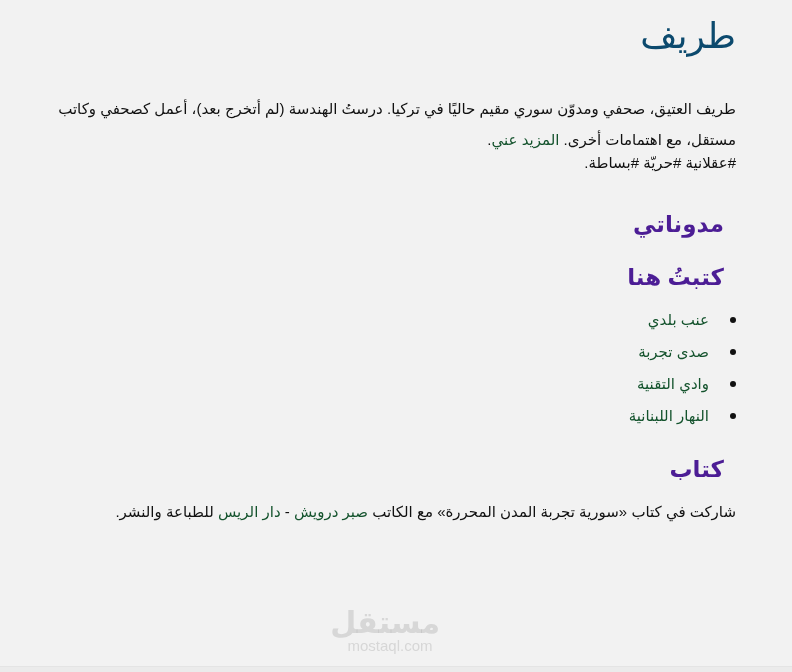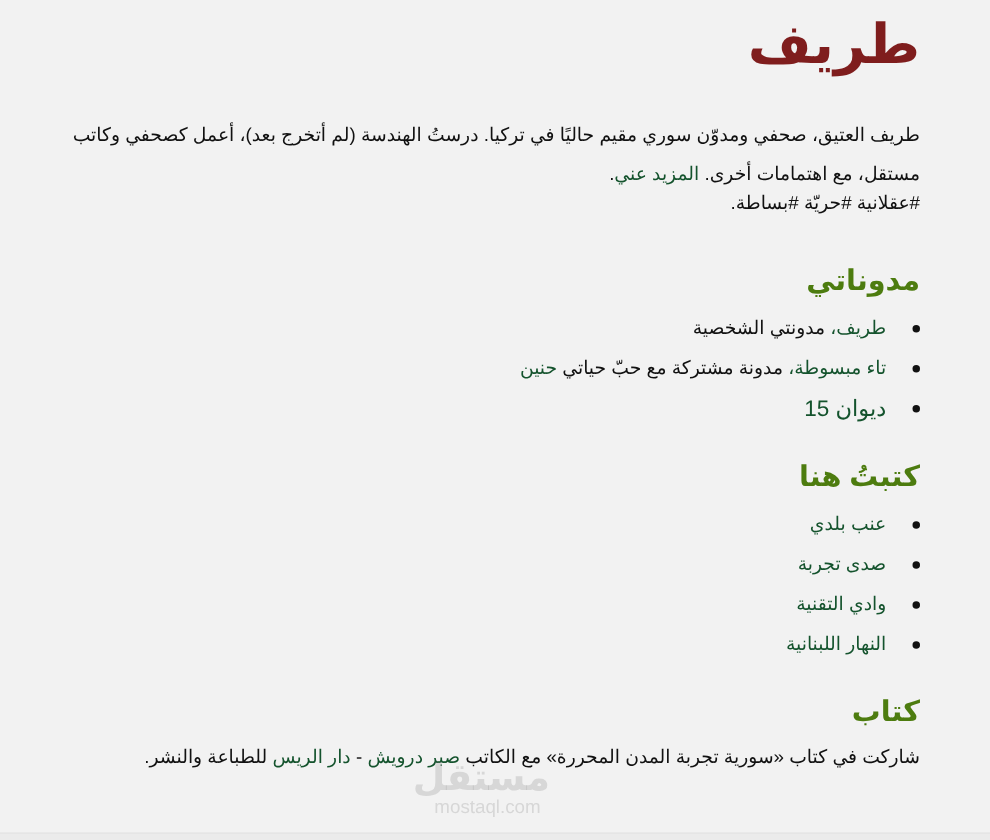--- a/index.html
+++ b/index.html
@@ -17,32 +17,32 @@
       direction: rtl;
     }
     .page {
       position: absolute;
       top: 0;
       right: 56px;
       left: 56px;
     }
     h1 {
       font-family: "Liberation Sans", "DejaVu Sans", sans-serif;
-      font-size: 44px;
-      font-weight: bold;
-      color: #7f1d1d;
+      font-size: 36px;
+      font-weight: normal;
+      color: #0c4a6e;
       margin: 12px 0 0 0;
       line-height: 48px;
     }
     h2 {
       font-family: "Liberation Sans", "DejaVu Sans", sans-serif;
       font-size: 23px;
       font-weight: bold;
-      color: #4d7c0f;
-      margin: 0;
+      color: #4c1d95;
+      margin: 12px;
       line-height: 30px;
     }
     p {
       margin: 0;
       font-size: 15px;
       line-height: 32px;
     }
     a {
       color: #14532d;
       text-decoration: none;
@@ -111,34 +111,20 @@
 <div class="page">
 
   <h1>طريف</h1>
 
   <p class="intro"><span>طريف العتيق، صحفي ومدوّن سوري مقيم حاليًا في تركيا. درستُ الهندسة (لم أتخرج بعد)، أعمل كصحفي وكاتب مستقل، مع اهتمامات أخرى. </span><a href="#">المزيد عني</a><span>.</span></p>
 
   <p class="hashtags">#عقلانية #حريّة #بساطة.</p>
 
   <section class="sec-blogs">
     <h2>مدوناتي</h2>
-    <ul>
-      <li>
-        <span class="bullet"></span>
-        <a href="#">طريف،</a><span> مدونتي الشخصية</span>
-      </li>
-      <li>
-        <span class="bullet"></span>
-        <a href="#">تاء مبسوطة،</a><span> مدونة مشتركة مع حبّ حياتي </span><a href="#">حنين</a>
-      </li>
-      <li>
-        <span class="bullet"></span>
-        <a href="#" class="num">ديوان 15</a>
-      </li>
-    </ul>
   </section>
 
   <section class="sec-wrote">
     <h2>كتبتُ هنا</h2>
     <ul>
       <li>
         <span class="bullet"></span>
         <a href="#">عنب بلدي</a>
       </li>
       <li>

